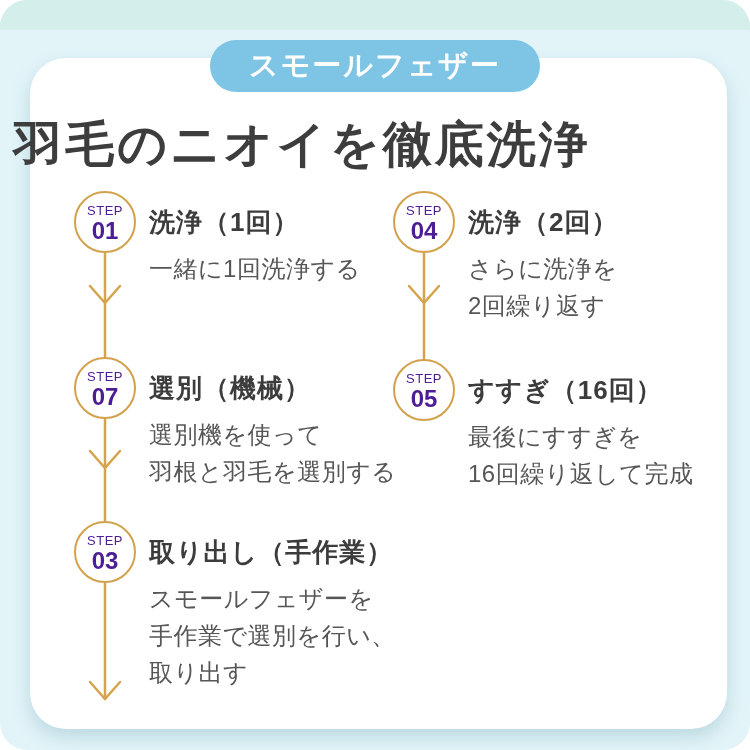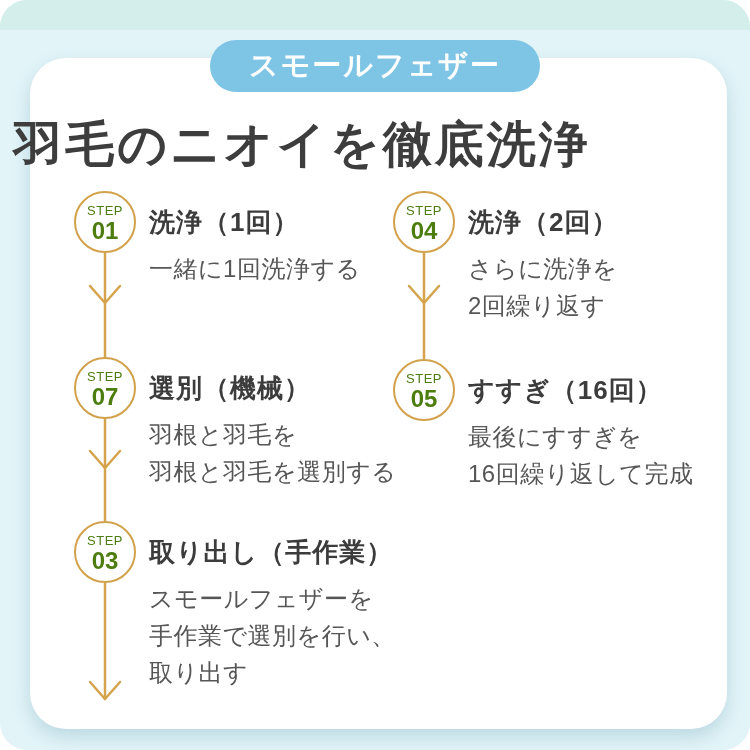--- a/index.html
+++ b/index.html
@@ -64,21 +64,21 @@
   .step.col-right { left: 393px; }
   .step-circle {
     flex: 0 0 auto;
     box-sizing: border-box;
     width: 62px; height: 62px;
     border: 2.5px solid #d2a14b;
     border-radius: 50%;
     background: #ffffff;
     display: flex; flex-direction: column;
     align-items: center; justify-content: center;
-    color: #4d7c0f;
+    color: #4c1d95;
   }
   .step-word {
     font-size: 13px;
     line-height: 14px;
     letter-spacing: 0.5px;
     margin-top: 2px;
   }
   .step-num {
     font-size: 24px;
     line-height: 25px;
@@ -142,21 +142,21 @@
   </div>
 
   <div class="step col-left" style="top:357px">
     <div class="step-circle">
       <span class="step-word">STEP</span>
       <span class="step-num">07</span>
     </div>
     <div class="step-body">
       <div class="step-title">選別（機械）</div>
       <div class="step-desc">
-        <div>羽根と羽毛を</div>
+        <div>選別機を使って</div>
         <div>羽根と羽毛を選別する</div>
       </div>
     </div>
   </div>
 
   <div class="flow-arrow" style="left:88px; top:419px">
     <svg width="34" height="102" viewBox="0 0 34 102" fill="none">
       <path d="M17 0 V102" stroke="#d5a34c" stroke-width="2.5" stroke-linecap="round"></path>
       <path d="M2 32 L17 49 L32 32" stroke="#d5a34c" stroke-width="2.5" stroke-linecap="round" stroke-linejoin="round" fill="none"></path>
     </svg>

